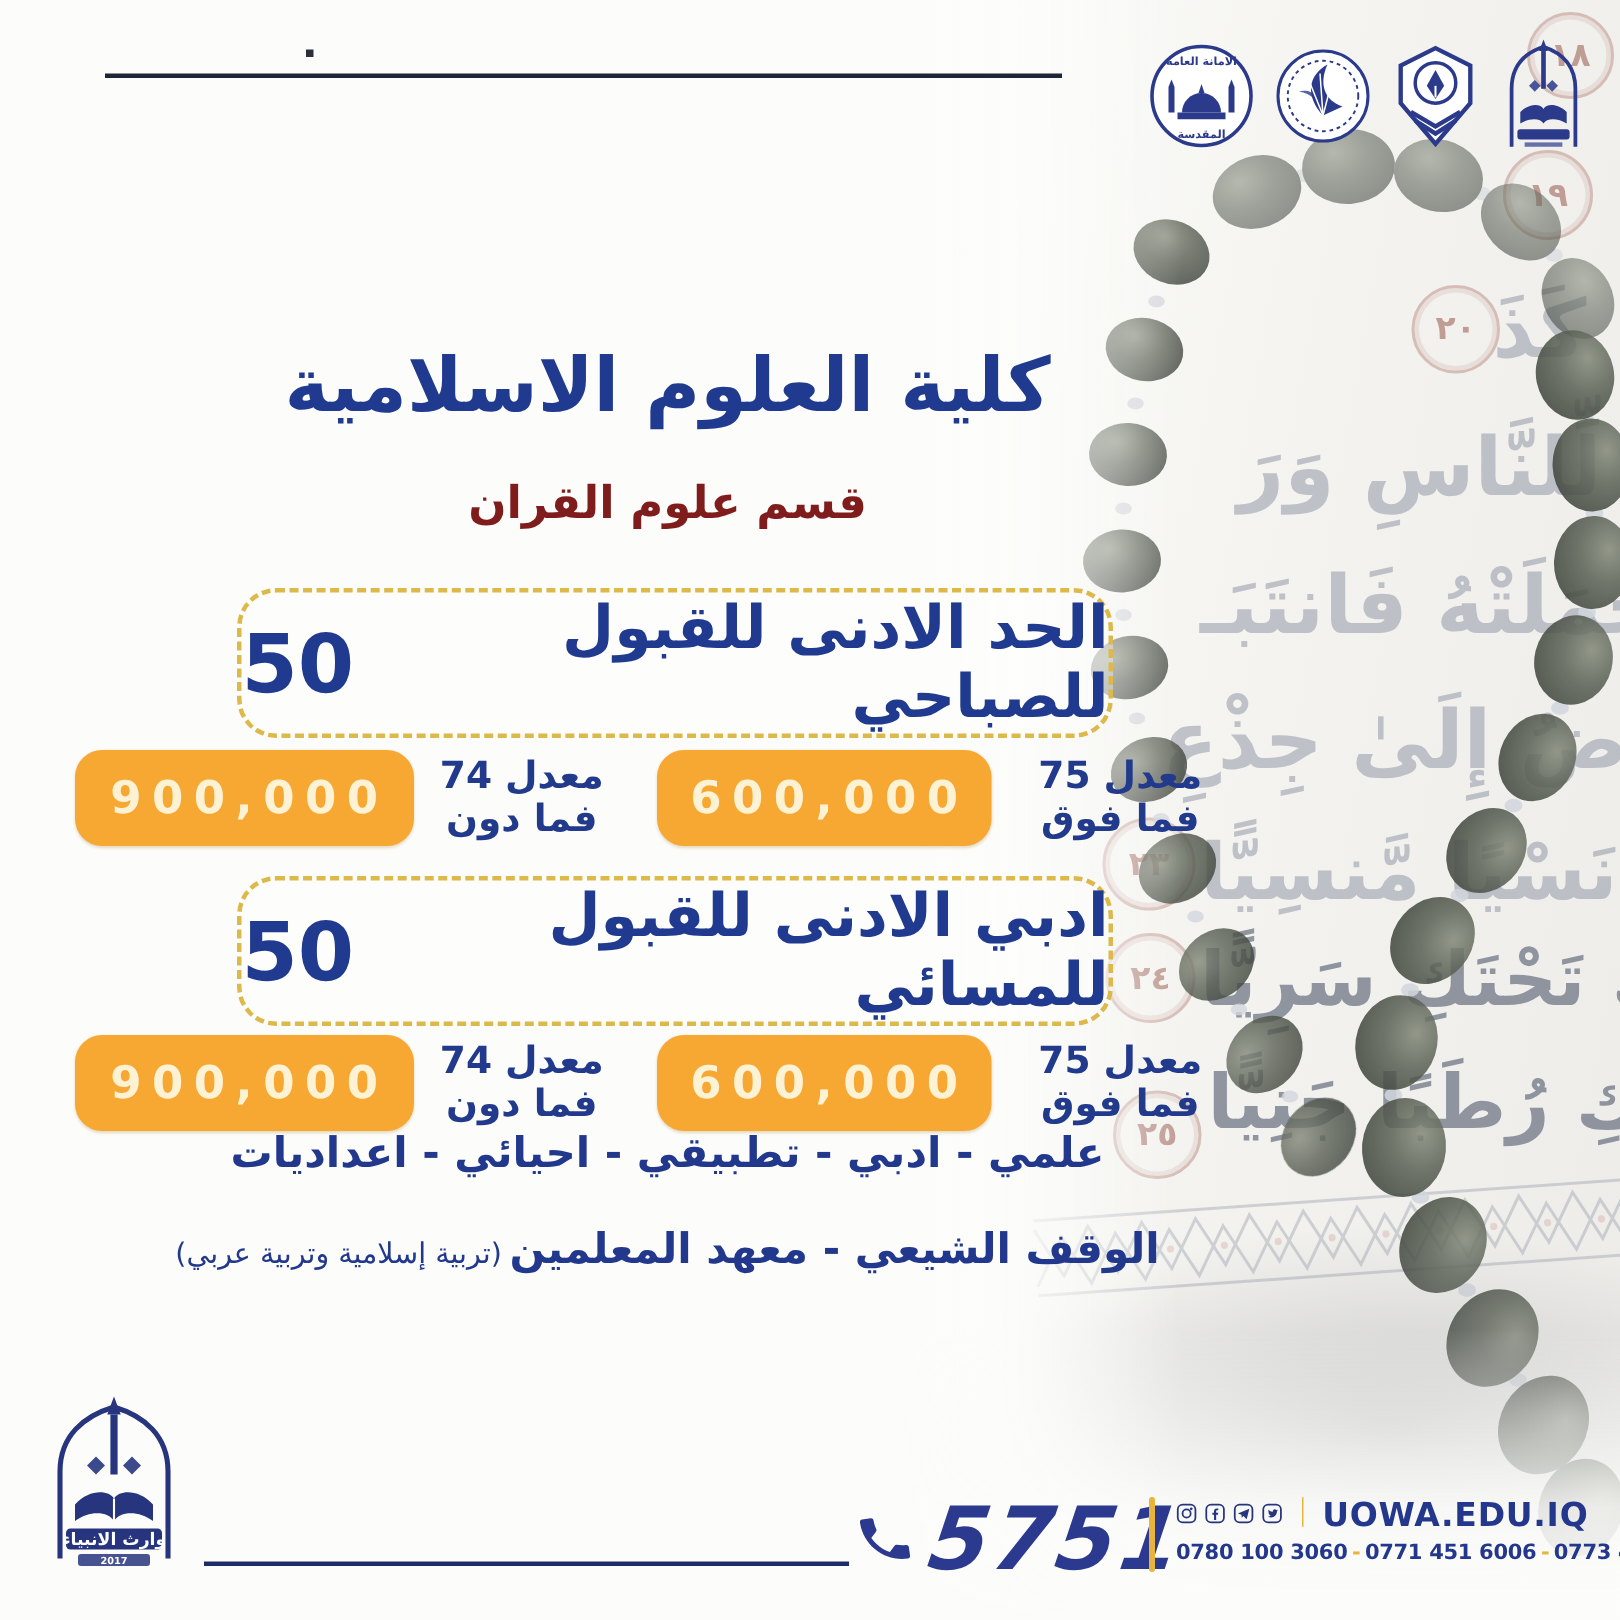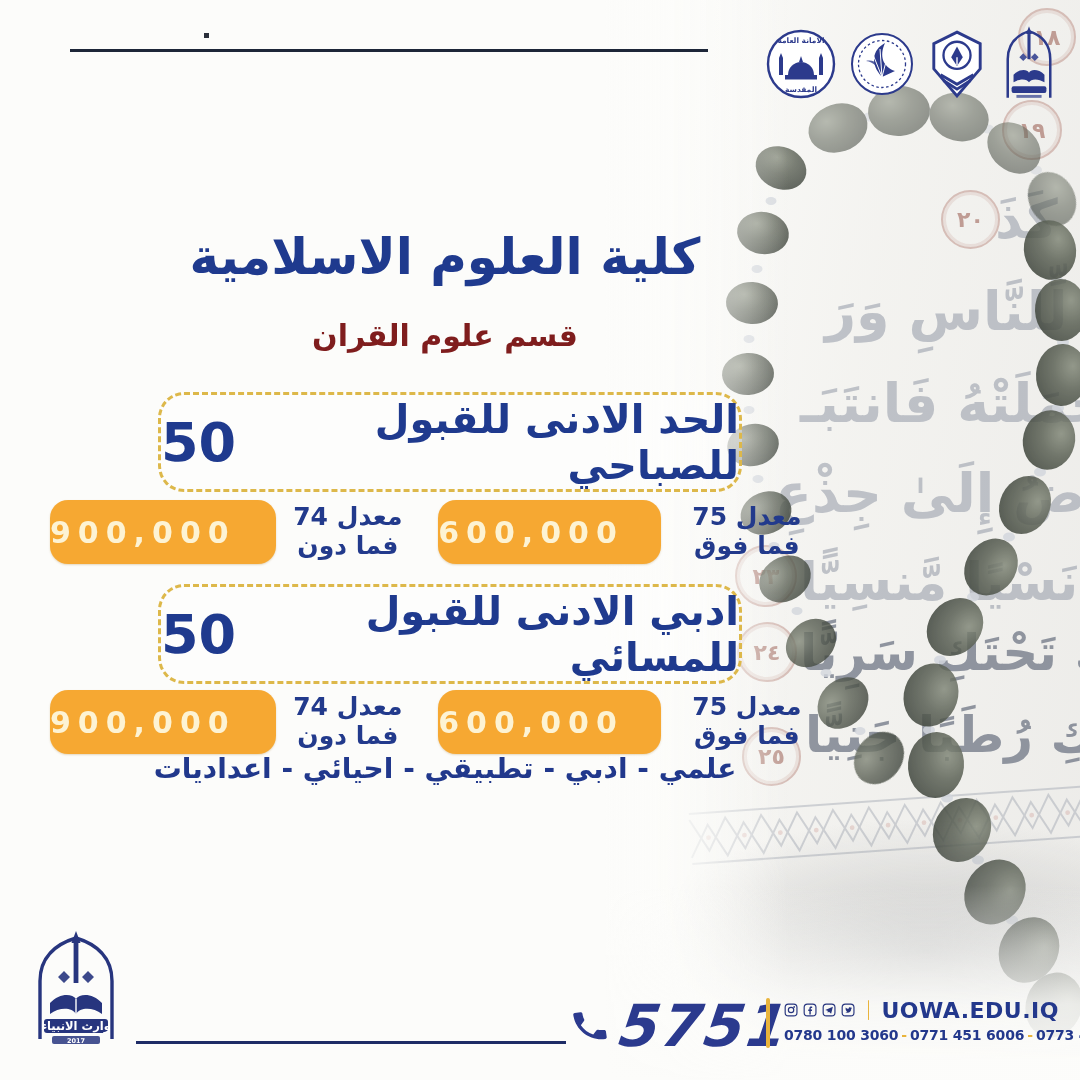--- a/index.html
+++ b/index.html
@@ -35,39 +35,39 @@
   .limit-box{position:absolute;left:158px;width:578px;height:94px;border:3px dashed #ddb84a;border-radius:26px;
     display:flex;align-items:center;justify-content:center;gap:36px;background:rgba(255,255,255,.35);}
   .limit-box .heading{font-size:40px;font-weight:bold;color:#1f3a8e;}
   .limit-box .score{font-size:54px;font-weight:bold;color:#1f3a8e;direction:ltr;}
   .box1{top:392px;} .box2{top:584px;}
   .rate-row{position:absolute;left:50px;width:775px;height:68px;display:flex;align-items:center;}
   .row1{top:498px;} .row2{top:688px;}
   .rate-label{font-size:25px;font-weight:bold;color:#223a8c;text-align:center;line-height:1.15;}
   .rl75{width:158px;margin-left:8px;}
   .rl74{width:122px;margin-left:12px;}
-  .badge{height:64px;border-radius:18px;background:#f6a832;display:flex;align-items:center;justify-content:flex-end;
+  .badge{height:64px;border-radius:18px;background:#f6a832;display:flex;align-items:center;justify-content:center;
     box-shadow:0 1px 2px rgba(160,110,20,.25);}
   .b600{width:225px;margin-left:30px;}
   .b900{width:228px;}
   .badge .val{font-size:30px;font-weight:bold;color:#fdf3d4;letter-spacing:7px;direction:ltr;margin-right:-7px;}
   .tracks{position:absolute;left:90px;top:752px;width:710px;text-align:center;
     font-size:28px;font-weight:bold;color:#21388c;}
   .wakf{position:absolute;left:60px;top:816px;width:770px;text-align:center;color:#21388c;}
   .wakf .strong{font-size:28px;font-weight:bold;}
   .wakf .note{font-size:19px;font-weight:normal;}
   
   .footer{position:absolute;inset:0;z-index:4;}
   .uni-logo{position:absolute;left:28px;top:931px;}
   .footer-line{position:absolute;left:136px;top:1041px;width:430px;height:3px;background:#1e2c66;}
   .hotline{position:absolute;left:570px;top:992px;display:flex;align-items:center;gap:10px;direction:ltr;}
   .hotline .num{font-size:58px;font-weight:bold;font-style:italic;color:#2b3a8e;transform:skewX(-8deg);letter-spacing:2px;}
   .vbar1{position:absolute;left:766px;top:998px;width:4px;height:50px;background:#e9b43c;border-radius:2px;}
   .right-block{position:absolute;left:784px;top:998px;width:275px;direction:ltr;}
-  .soc-row{display:flex;align-items:center;gap:5px;height:24px;}
+  .soc-row{display:flex;gap:5px;height:24px;}
   .soc{width:22px;height:22px;}
   .vbar2{width:3px;height:20px;background:#e9b43c;margin:0 7px;border-radius:1.5px;}
   .website{font-size:22px;font-weight:bold;color:#23388c;letter-spacing:.5px;}
   .phones{margin-top:5px;font-size:14px;font-weight:bold;color:#23388c;white-space:nowrap;letter-spacing:-.2px;}
   .phones .sep{color:#e9b43c;padding:0 3px;font-weight:bold;}
 </style>
 </head>
 <body>
 
 <div class="page">
@@ -263,20 +263,24 @@
       <div class="badge b600">
         <span class="val">600,000</span>
       </div>
       <span class="rate-label rl74">معدل 74 فما دون</span>
       <div class="badge b900">
         <span class="val">900,000</span>
       </div>
     </div>
 
     <div class="tracks">علمي - ادبي - تطبيقي - احيائي - اعداديات</div>
+    <div class="wakf">
+      <span class="strong">الوقف الشيعي - معهد المعلمين</span>
+      <span class="note">(تربية إسلامية وتربية عربي)</span>
+    </div>
   </div>
 
   <div class="footer">
 
     <svg class="uni-logo" width="96" height="120" viewBox="0 0 96 120">
       <path d="M12 108 V50 C12 26 28 13 48 7 C68 13 84 26 84 50 V108" fill="none" stroke="#27357e" stroke-width="3.4"></path>
       <rect x="45.6" y="12" width="4.8" height="40" fill="#27357e"></rect>
       <path d="M48 0 L52.5 12 L43.5 12 Z" fill="#27357e"></path>
       <path d="M30 46 l6 -6 l6 6 l-6 6 Z M54 46 l6 -6 l6 6 l-6 6 Z" fill="#27357e" opacity=".9"></path>
       <path d="M22 72 C31 62 44 62 48 68 C52 62 65 62 74 72 V83 C65 76 52 76 48 83 C44 76 31 76 22 83 Z" fill="#27357e"></path>

